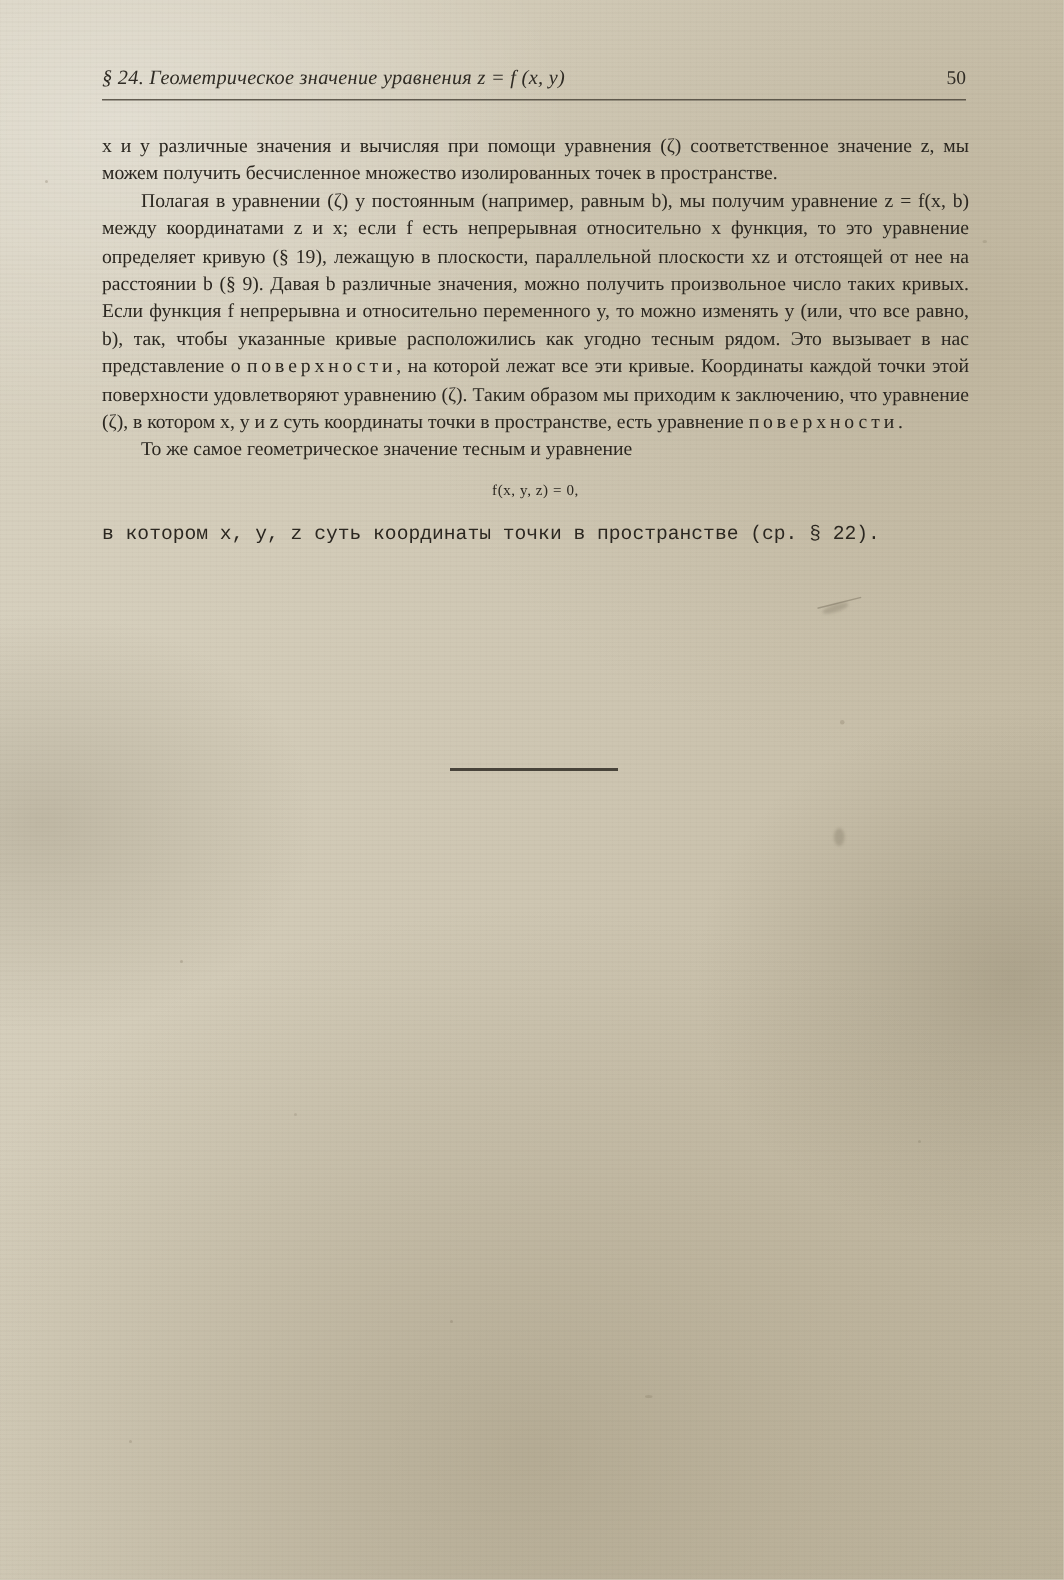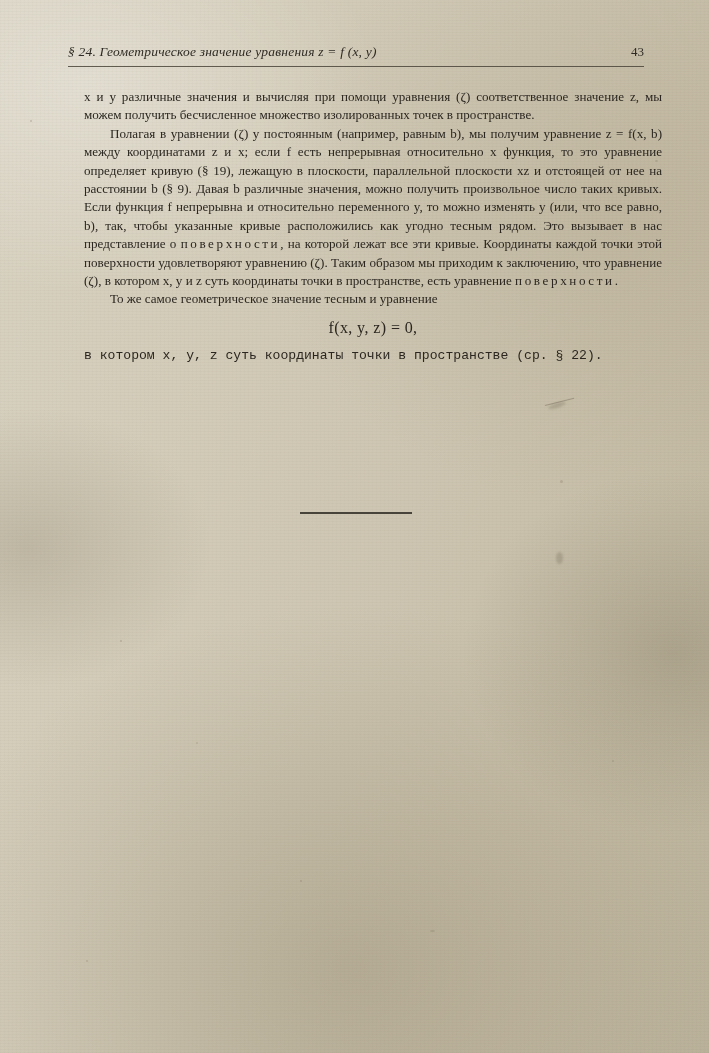--- a/index.html
+++ b/index.html
@@ -83,39 +83,39 @@
     top: 66px;
     width: 576px;
     height: 1px;
     background: #4a4438;
     opacity: 0.85;
   }
 
   
   .body-text {
     position: absolute;
-    left: 84px;
+    left: 68px;
     top: 88px;
     width: 578px;
     font-size: 13.1px;
     line-height: 18.4px;
     color: #2b2720;
     text-align: justify;
     text-justify: inter-word;
   }
   .body-text p {
     margin: 0;
   }
   .body-text p.indent {
     text-indent: 26px;
   }
   .formula {
     margin: 10px 0 10px 0;
     text-align: center;
-    font-size: 16px;
+    font-size: 10px;
     letter-spacing: 0.4px;
   }
   .sp {
     letter-spacing: 2.6px;
     margin-top: 36px;
   }
   .after-formula {
     margin-top: 10px;
     font-family: Liberation Mono, monospace;
   }
@@ -167,21 +167,21 @@
   <div class="smudge" style="left:556px; top:552px; width:7px; height:12px;"></div>
   <div class="hairline" style="left:545px; top:405px; width:30px; transform:rotate(-14deg);"></div>
 
   <div class="content">
 
     <div class="header">
       <div class="runhead">
         <span class="sec">§ 24.</span>
         <span>Геометрическое значение уравнения z = f (x, y)</span>
       </div>
-      <div class="folio">43</div>
+      <div class="folio">50</div>
     </div>
 
     <div class="rule"></div>
 
     <div class="body-text">
 
       <p>x и y различные значения и вычисляя при помощи уравнения (ζ) соответственное значение z, мы можем получить бесчисленное множество изолированных точек в пространстве.</p>
 
       <p class="indent"><span>Полагая в уравнении (ζ) y постоянным (например, равным b), мы получим уравнение z = f(x, b) между координатами z и x; если f есть непрерывная относительно x функция, то это уравнение определяет кривую (§ 19), лежащую в плоскости, параллельной плоскости xz и отстоящей от нее на расстоянии b (§ 9). Давая b различные значения, можно получить произвольное число таких кривых. Если функция f непрерывна и относительно переменного y, то можно изменять y (или, что все равно, b), так, чтобы указанные кривые расположились как угодно тесным рядом. Это вызывает в нас представление о </span><span class="sp">поверхности</span><span>, на которой лежат все эти кривые. Координаты каждой точки этой поверхности удовлетворяют уравнению (ζ). Таким образом мы приходим к заключению, что уравнение (ζ), в котором x, y и z суть координаты точки в пространстве, есть уравнение </span><span class="sp">поверхности</span><span>.</span></p>
 

